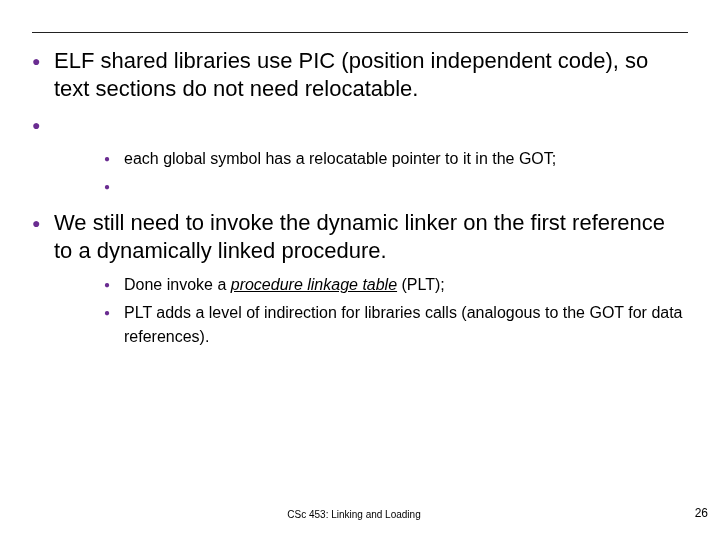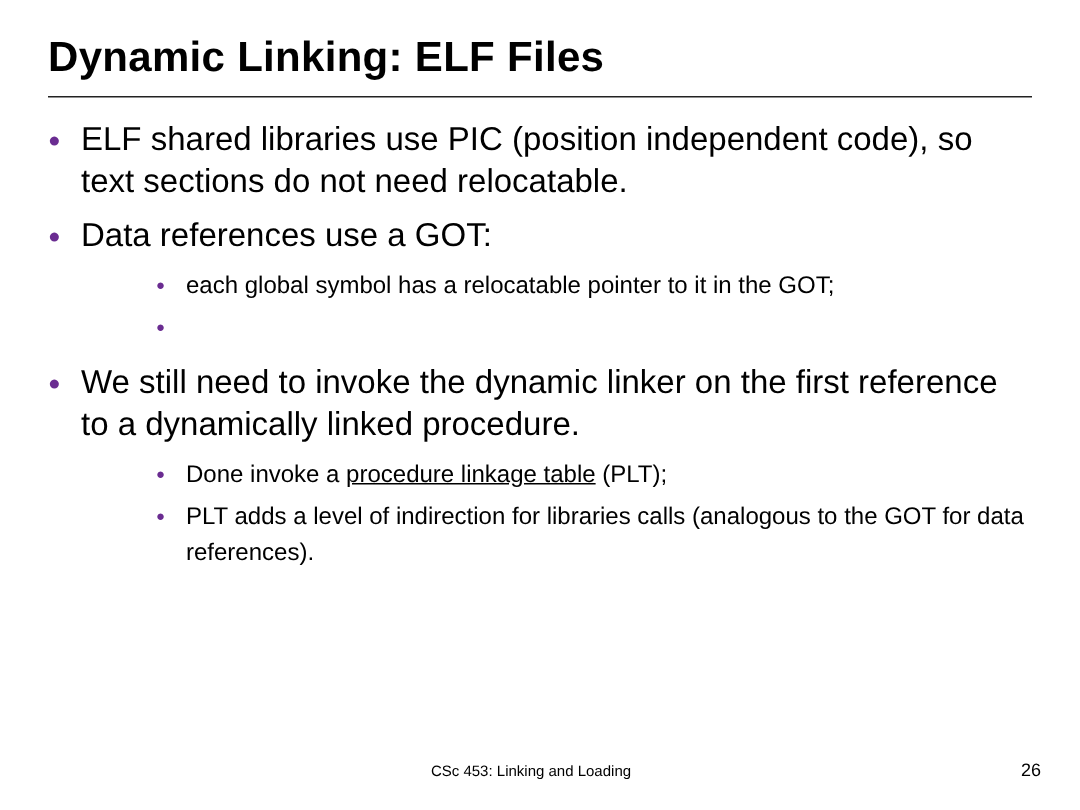--- a/index.html
+++ b/index.html
@@ -8,39 +8,37 @@
   .title { font-size: 28px; font-weight: bold; letter-spacing: 0.2px; }
   .rule { border: none; border-top: 1px solid #222; margin: 10px 0 14px 0; }
   ul { list-style: none; }
   .lvl1 > li { display: flex; align-items: flex-start; margin-bottom: 8px; }
   .lvl1 > li > .bullet { flex: 0 0 22px; color: #6a2c91; font-size: 14px; line-height: 28px; }
   .lvl1 > li > .txt { font-size: 22px; line-height: 28px; }
   .lvl2 { margin: 6px 0 10px 72px; }
   .lvl2 > li { display: flex; align-items: flex-start; margin-bottom: 4px; }
   .lvl2 > li > .bullet { flex: 0 0 20px; color: #6a2c91; font-size: 10px; line-height: 24px; }
   .lvl2 > li > .txt { font-size: 16px; line-height: 24px; }
-  .plt { text-decoration: underline; }
+  .plt { text-decoration: underline; font-style: italic; }
   .footer-center { position: absolute; bottom: 20px; left: 0; right: 12px; text-align: center; font-size: 10px; color: #000; }
-  .footer-right { position: absolute; bottom: 20px; right: 26px; font-size: 12px; color: #000; }
+  .footer-right { position: absolute; bottom: 20px; right: 12px; font-size: 12px; color: #000; }
 </style>
 </head>
 <body>
 
 <div class="slide">
-  <h1 class="title">Dynamic Linking: ELF Files</h1>
   <hr class="rule">
 
   <ul class="lvl1">
     <li>
       <span class="bullet">●</span>
       <span class="txt">ELF shared libraries use PIC (position independent code), so text sections do not need relocatable.</span>
     </li>
     <li>
       <span class="bullet">●</span>
-      <span class="txt">Data references use a GOT:</span>
     </li>
   </ul>
 
   <ul class="lvl2">
     <li>
       <span class="bullet">●</span>
       <span class="txt">each global symbol has a relocatable pointer to it in the GOT;</span>
     </li>
     <li>
       <span class="bullet">●</span>

